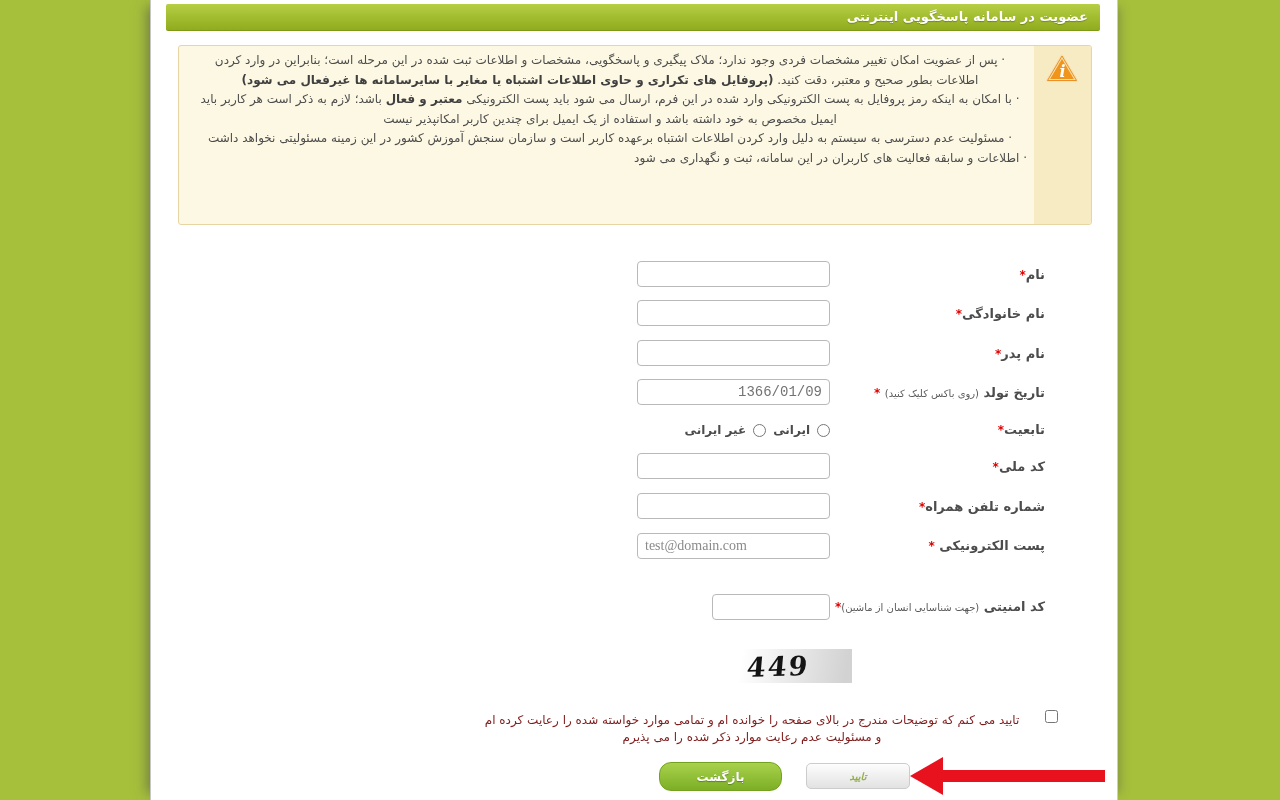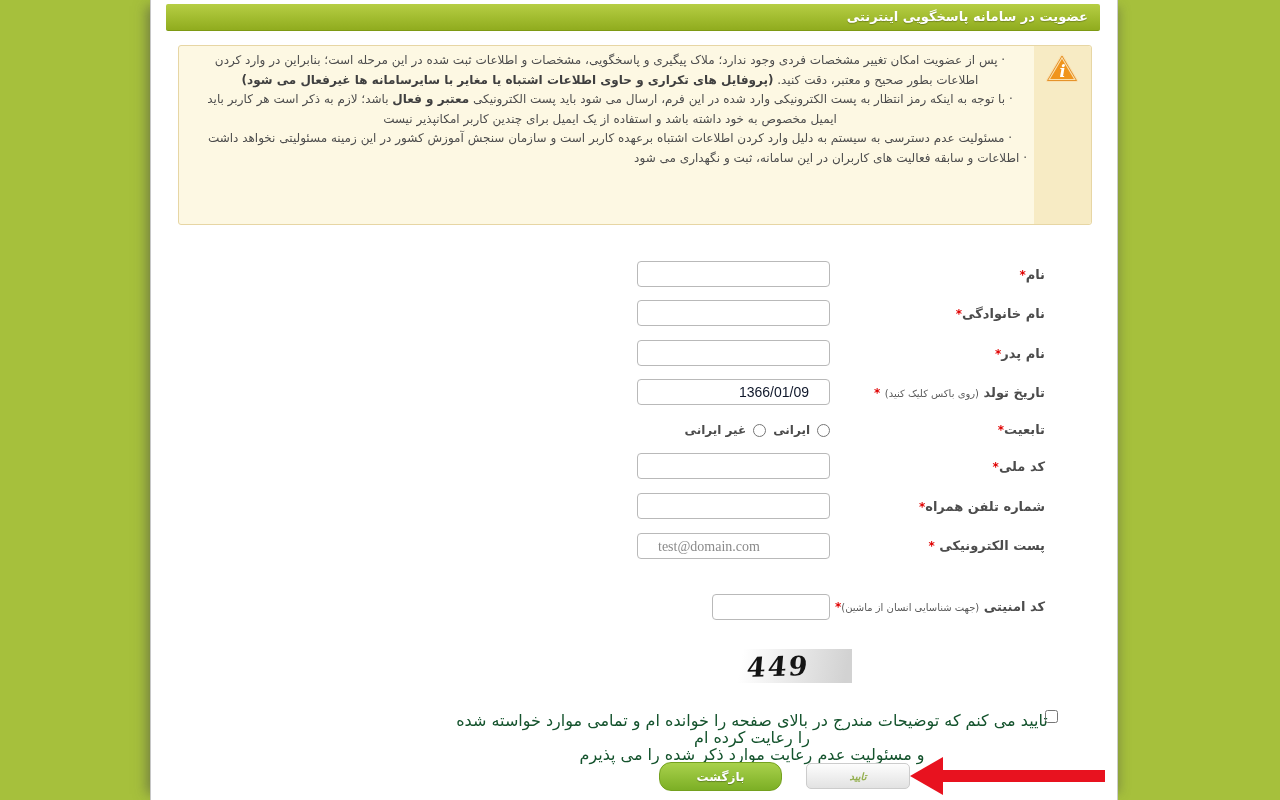--- a/index.html
+++ b/index.html
@@ -24,22 +24,22 @@
                   border-radius:0 3px 3px 0; }
   .notice-icon { position:absolute; right:12px; top:7px; }
   .notice-text { position:absolute; left:14px; right:64px; top:5px; direction:rtl;
                  font-size:12px; color:#4d4d4d; line-height:19.5px; text-align:center; }
   .notice-text p { margin:0; }
   .notice-text p.align-right { text-align:right; }
   .notice-text b { color:#3f3f3f; }
 
   
   .tinput { position:absolute; left:637px; width:193px; height:26px; border:1px solid #b9b9b9;
-            border-radius:4px; background:#ffffff; font-family:Liberation Sans, sans-serif;
-            font-size:14px; color:#0f172a; padding:0 20px; outline:none; }
+            border-radius:4px; background:#ffffff; font-family:Liberation Mono, monospace;
+            font-size:14px; color:#737373; padding:0 7px; outline:none; }
   .tinput.date { text-align:right; }
   .tinput.email::placeholder { color:#8a8a8a; opacity:1; font-family:"Liberation Serif", serif; }
   .tinput.small { left:712px; width:118px; }
 
   .flabel { position:absolute; right:235px; direction:rtl; white-space:nowrap;
             font-size:13px; font-weight:bold; color:#4c4c4c; }
   .flabel .hint { font-size:10px; font-weight:normal; color:#5a5a5a; }
   .flabel .star { color:#e00000; font-size:12px; font-weight:bold; }
 
   .radio-row { position:absolute; left:637px; top:421px; width:193px; height:18px;
@@ -49,21 +49,21 @@
 
   .captcha-img { position:absolute; left:705px; top:649px; width:147px; height:34px;
                  background:linear-gradient(100deg,#ffffff 25%,#d2d2d2 95%);
                  display:flex; align-items:center; justify-content:center; }
   .captcha-digits { font-family:"DejaVu Serif", serif; font-weight:bold; font-size:27px;
                     color:#141414; letter-spacing:2px; transform:skewX(-7deg) rotate(-2deg); }
 
   
   .agree-check { position:absolute; left:1045px; top:710px; width:13px; height:13px; }
   .agree-text { position:absolute; left:452px; top:712px; width:600px; direction:rtl;
-                text-align:center; font-size:16px; color:#14532d; line-height:17px; }
+                text-align:center; font-size:12px; color:#7f1d1d; line-height:17px; }
   .agree-text span { display:block; }
 
   
   .btn-back { position:absolute; left:659px; top:762px; width:123px; height:29px;
               background:linear-gradient(180deg,#a9d14c,#7caf25); border:1px solid #74a11f;
               border-radius:12px; color:#ffffff; font-weight:bold; font-size:12px;
               font-family:"DejaVu Sans", sans-serif; text-shadow:0 1px 1px rgba(0,0,0,.3); cursor:pointer; }
   .btn-submit { position:absolute; left:806px; top:763px; width:104px; height:26px;
                 background:linear-gradient(180deg,#fdfdfd,#e2e2e2); border:1px solid #cccccc;
                 border-radius:5px; color:#95b050; font-weight:bold; font-size:10px;
@@ -90,21 +90,21 @@
     <div class="notice-strip"></div>
     <div class="notice-icon">
       <svg width="34" height="31" viewBox="0 0 34 31">
         <path d="M17 3 L31.5 27.5 L2.5 27.5 Z" fill="#f0941c" stroke="#f9dfae" stroke-width="3" stroke-linejoin="round"></path>
         <path d="M17 3 L31.5 27.5 L2.5 27.5 Z" fill="none" stroke="#e07f07" stroke-width="0.8" stroke-linejoin="round"></path>
         <text x="17.5" y="24" text-anchor="middle" font-family="DejaVu Serif, serif" font-style="italic" font-weight="bold" font-size="16" fill="#ffffff">i</text>
       </svg>
     </div>
     <div class="notice-text">
       <p><span>· پس از عضویت امکان تغییر مشخصات فردی وجود ندارد؛ ملاک پیگیری و پاسخگویی، مشخصات و اطلاعات ثبت شده در این مرحله است؛ بنابراین در وارد کردن اطلاعات بطور صحیح و معتبر، دقت کنید. </span><b>(پروفایل های تکراری و حاوی اطلاعات اشتباه یا مغایر با سایرسامانه ها غیرفعال می شود)</b></p>
-      <p><span>· با توجه به اینکه رمز انتظار به پست الکترونیکی وارد شده در این فرم، ارسال می شود باید پست الکترونیکی </span><b>معتبر و فعال</b><span> باشد؛ لازم به ذکر است هر کاربر باید ایمیل مخصوص به خود داشته باشد و استفاده از یک ایمیل برای چندین کاربر امکانپذیر نیست</span></p>
+      <p><span>· با امکان به اینکه رمز پروفایل به پست الکترونیکی وارد شده در این فرم، ارسال می شود باید پست الکترونیکی </span><b>معتبر و فعال</b><span> باشد؛ لازم به ذکر است هر کاربر باید ایمیل مخصوص به خود داشته باشد و استفاده از یک ایمیل برای چندین کاربر امکانپذیر نیست</span></p>
       <p>· مسئولیت عدم دسترسی به سیستم به دلیل وارد کردن اطلاعات اشتباه برعهده کاربر است و سازمان سنجش آموزش کشور در این زمینه مسئولیتی نخواهد داشت</p>
       <p class="align-right">· اطلاعات و سابقه فعالیت های کاربران در این سامانه، ثبت و نگهداری می شود</p>
     </div>
   </div>
 
   <input class="tinput" style="top: 261px;" type="text">
   <div class="flabel" style="top:267px">
     <b>نام</b><span class="star">*</span>
   </div>
 

